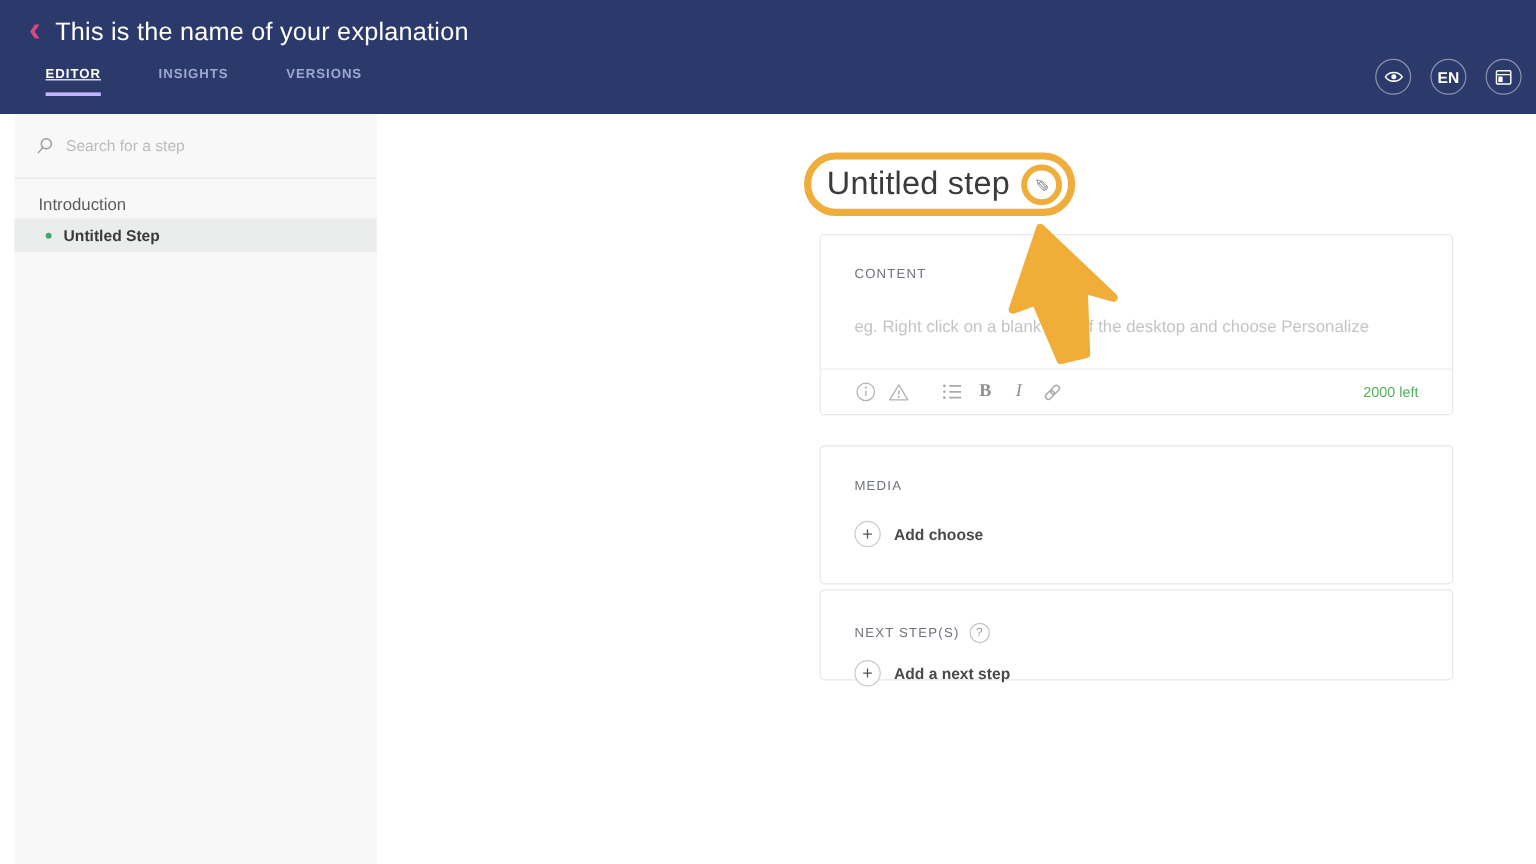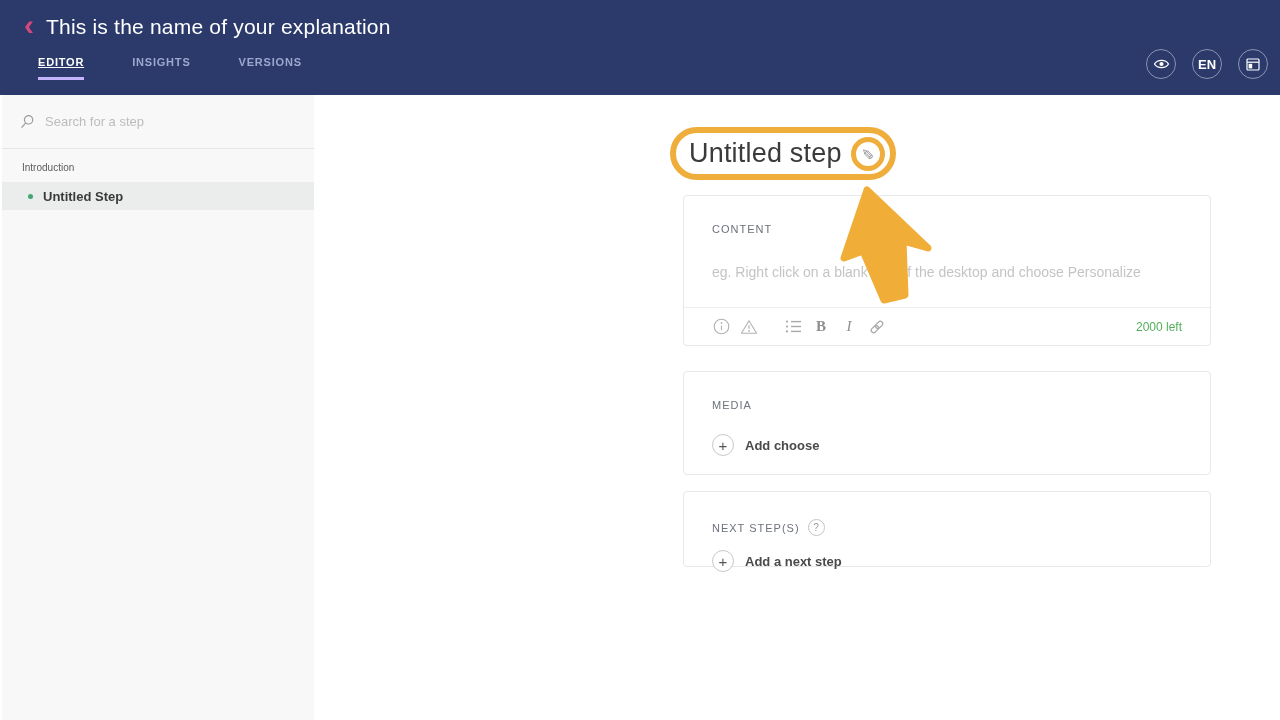--- a/index.html
+++ b/index.html
@@ -17,29 +17,29 @@
   .tabs { position:absolute; top:56px; left:38px; display:flex; }
   .tab { font-size:11px; font-weight:700; letter-spacing:0.8px; color:#9ca8cf; padding-bottom:9px;
          margin-right:48px; cursor:pointer; border-bottom:3px solid transparent; }
   .tab.active { color:#ffffff; border-bottom:3px solid #c4b5fd;text-decoration:underline; }
   .header-actions { position:absolute; top:49px; right:12px; display:flex; gap:16px; }
   .circle-btn { width:30px; height:30px; border-radius:50%; border:1px solid rgba(255,255,255,0.45);
                 display:flex; align-items:center; justify-content:center; cursor:pointer;
                 color:#fff; font-size:13px; font-weight:700; }
 
   
-  .sidebar { position:absolute; top:95px; left:2px; width:313px; height:625px; background:#f8f8f8;
+  .sidebar { position:absolute; top:95px; left:12px; width:313px; height:625px; background:#f8f8f8;
              border-right:1px solid #e4e4e4; }
   .search-row { position:absolute; top:0; left:0; width:100%; height:54px;
                 border-bottom:1px solid #e6e6e6; display:flex; align-items:center; padding-left:18px; }
   .search-row input { border:none; outline:none; background:transparent; font-size:13px;
                       color:#555; margin-left:10px; width:240px;
                       font-family:"Liberation Sans", sans-serif; }
   .search-row input::placeholder { color:#bcbcbc; }
-  .section-title { position:absolute; top:67px; left:20px; font-size:10px; color:#5c5c5c; }
+  .section-title { position:absolute; top:67px; left:20px; font-size:14px; color:#5c5c5c; }
   .step-row { position:absolute; top:87px; left:0; width:100%; height:28px; background:#ebedec;
               display:flex; align-items:center; cursor:pointer; }
   .step-dot { width:5px; height:5px; border-radius:50%; background:#44a673; margin-left:26px; }
   .step-label { font-size:13px; font-weight:600; color:#3a3a3a; margin-left:10px; }
 
   
   .main { position:absolute; top:95px; left:314px; width:966px; height:625px; background:#ffffff; }
 
   .title-highlight { position:absolute; top:32px; left:356px; height:53px; min-width:217px;
                      border:6px solid #efae3c; border-radius:27px; background:#fff;
@@ -60,21 +60,21 @@
                          color:#c4c4c4; cursor:text; }
   .toolbar { position:absolute; bottom:0; left:0; width:100%; height:38px;
              border-top:1px solid #ededed; display:flex; align-items:center; padding:0 28px; }
   .tb-icon { display:flex; align-items:center; justify-content:center; width:18px; height:18px;
              cursor:pointer; }
   .tb-bold { font-size:15px; font-weight:700; color:#8f8f8f; font-family:"Liberation Serif", serif; }
   .tb-italic { font-size:15px; font-style:italic; color:#8f8f8f;
                font-family:"Liberation Serif", serif; }
   .chars-left { margin-left:auto; font-size:12px; color:#53ae5a;text-align:center; }
 
-  .media-card { top:276px; height:104px; }
+  .media-card { top:276px; height:116px; }
   .next-card { top:396px; height:76px; }
   .add-row { position:absolute; left:28px; display:flex; align-items:center; cursor:pointer; }
   .media-card .add-row { top:62px; }
   .next-card .add-row { top:58px; }
   .plus-circle { width:22px; height:22px; border-radius:50%; border:1px solid #c9c9c9; color:#555;
                  font-size:15px; font-weight:400; display:flex; align-items:center;
                  justify-content:center; background:#fff; line-height:1; }
   .add-label { font-size:13px; font-weight:600; color:#4a4a4a; margin-left:11px; }
   .help-circle { width:17px; height:17px; border-radius:50%; border:1px solid #c4c4c4; color:#9a9a9a;
                  font-size:10px; display:flex; align-items:center; justify-content:center;

